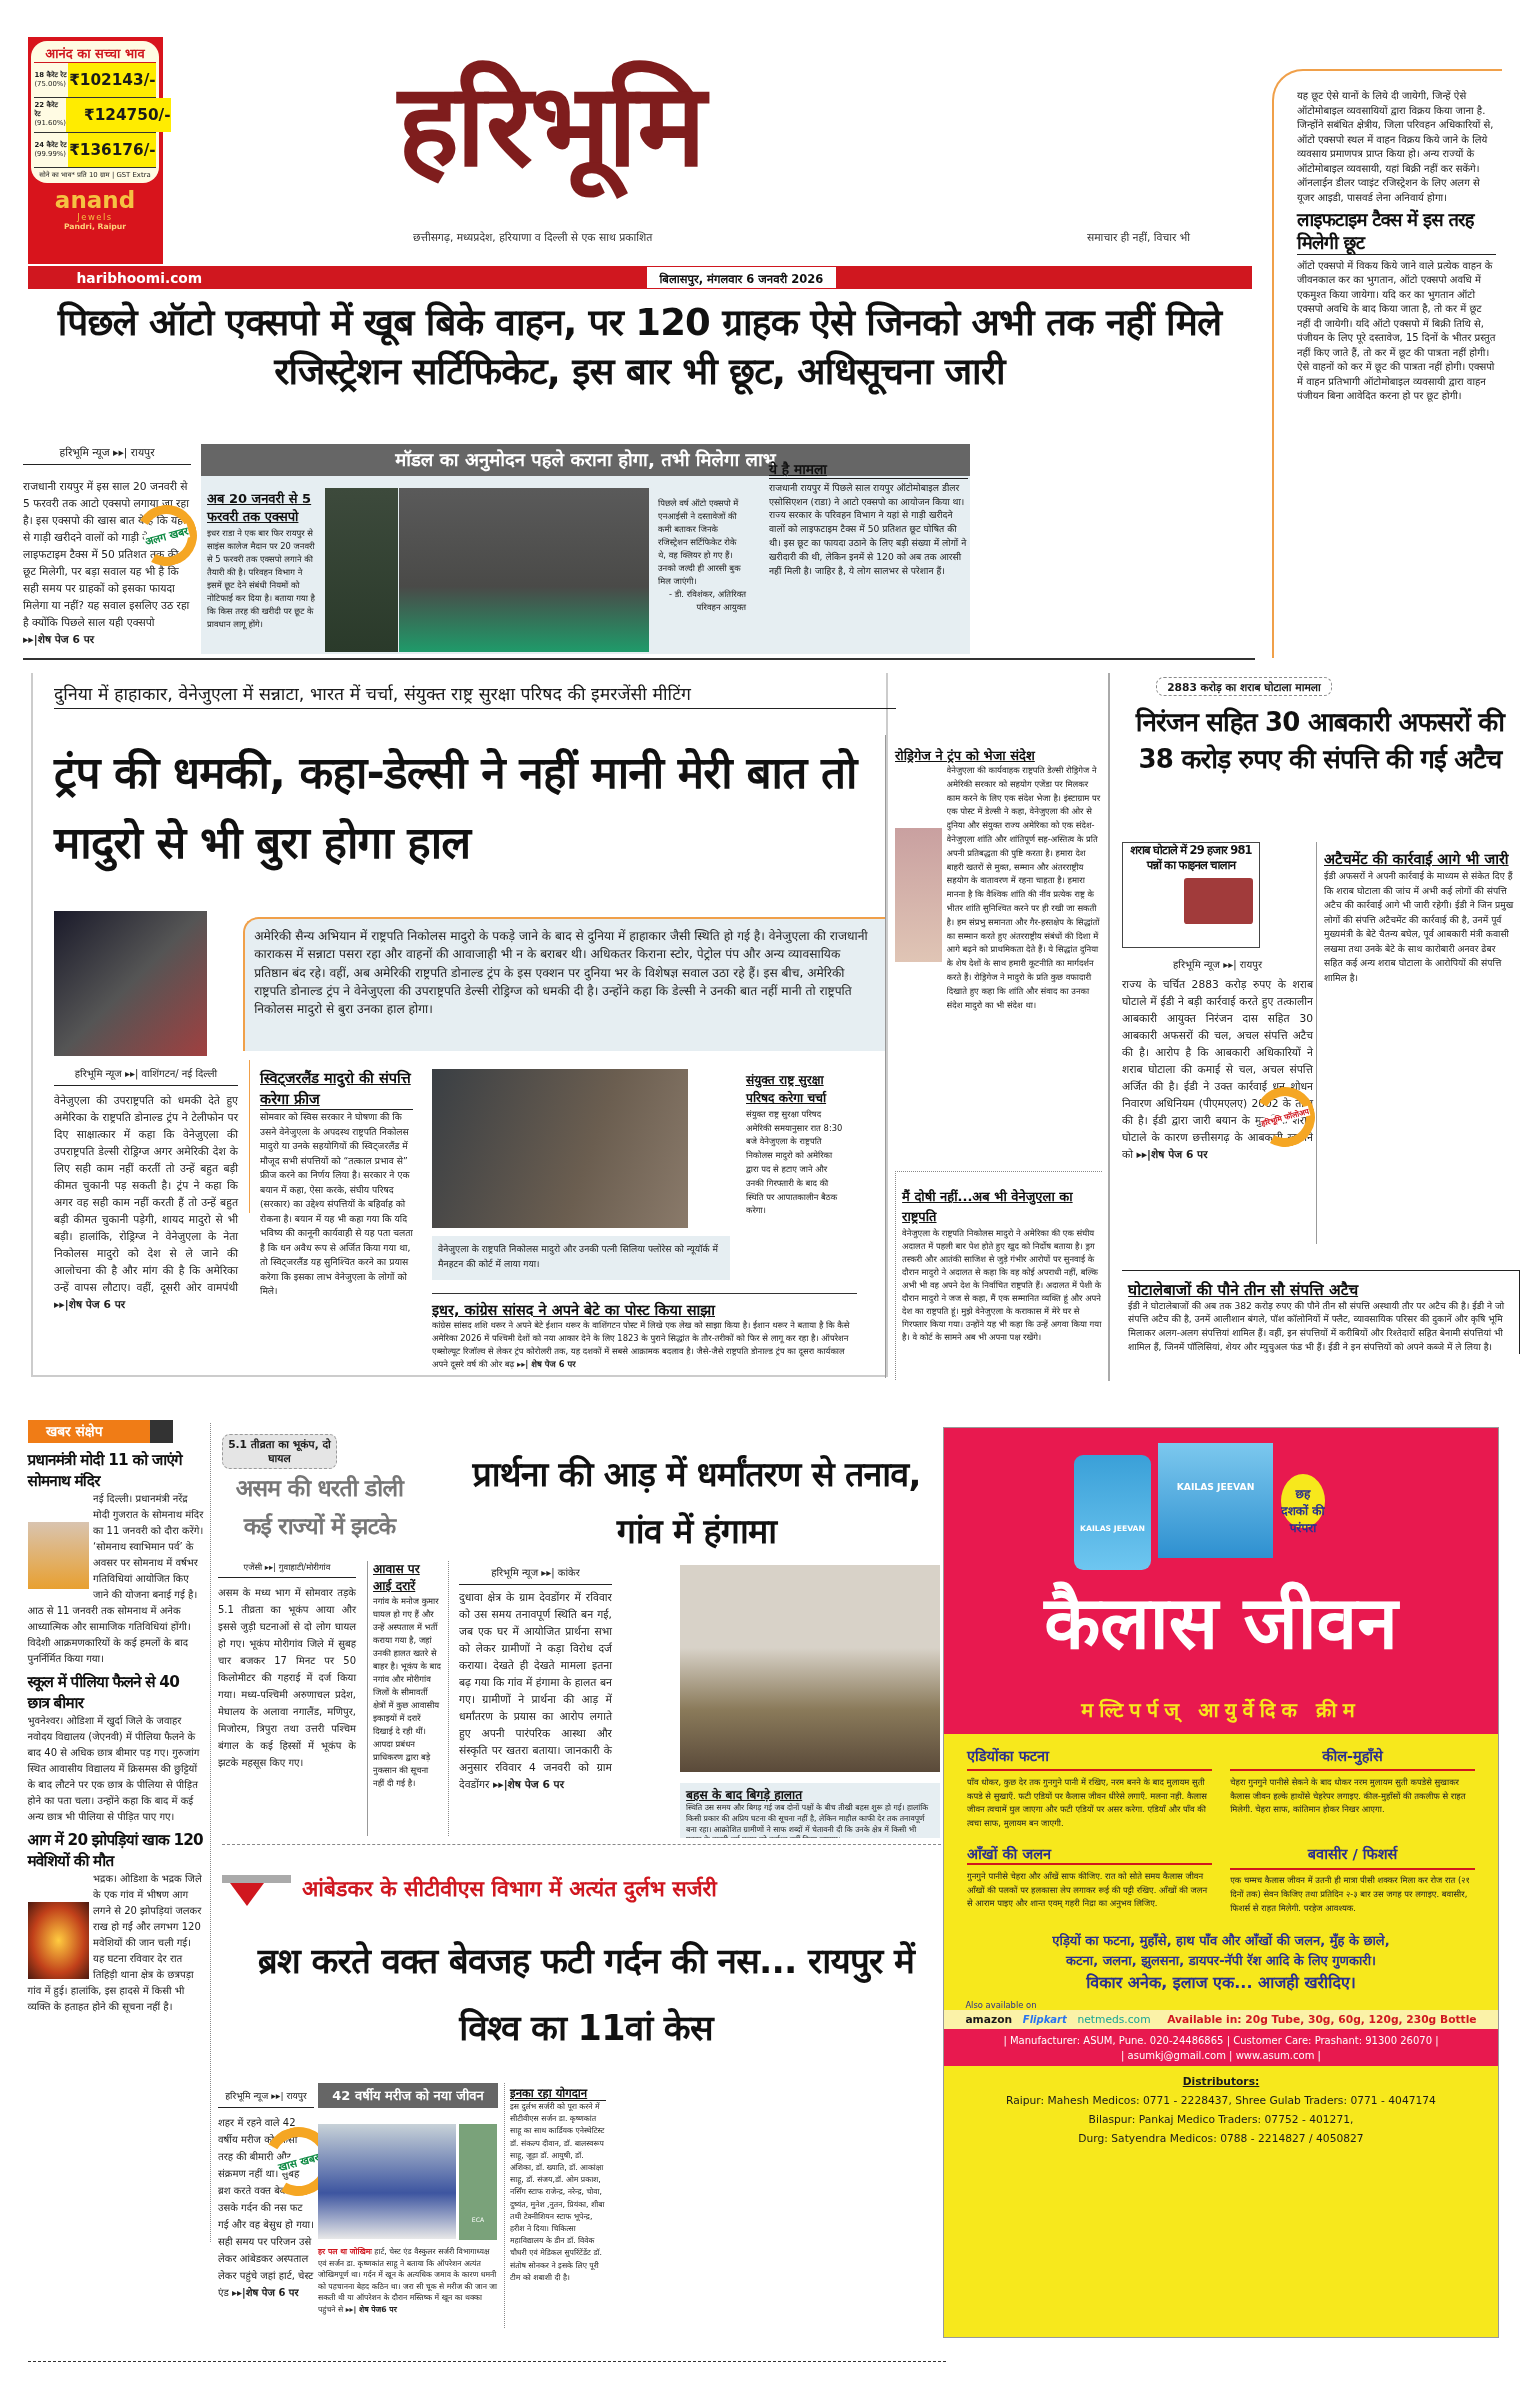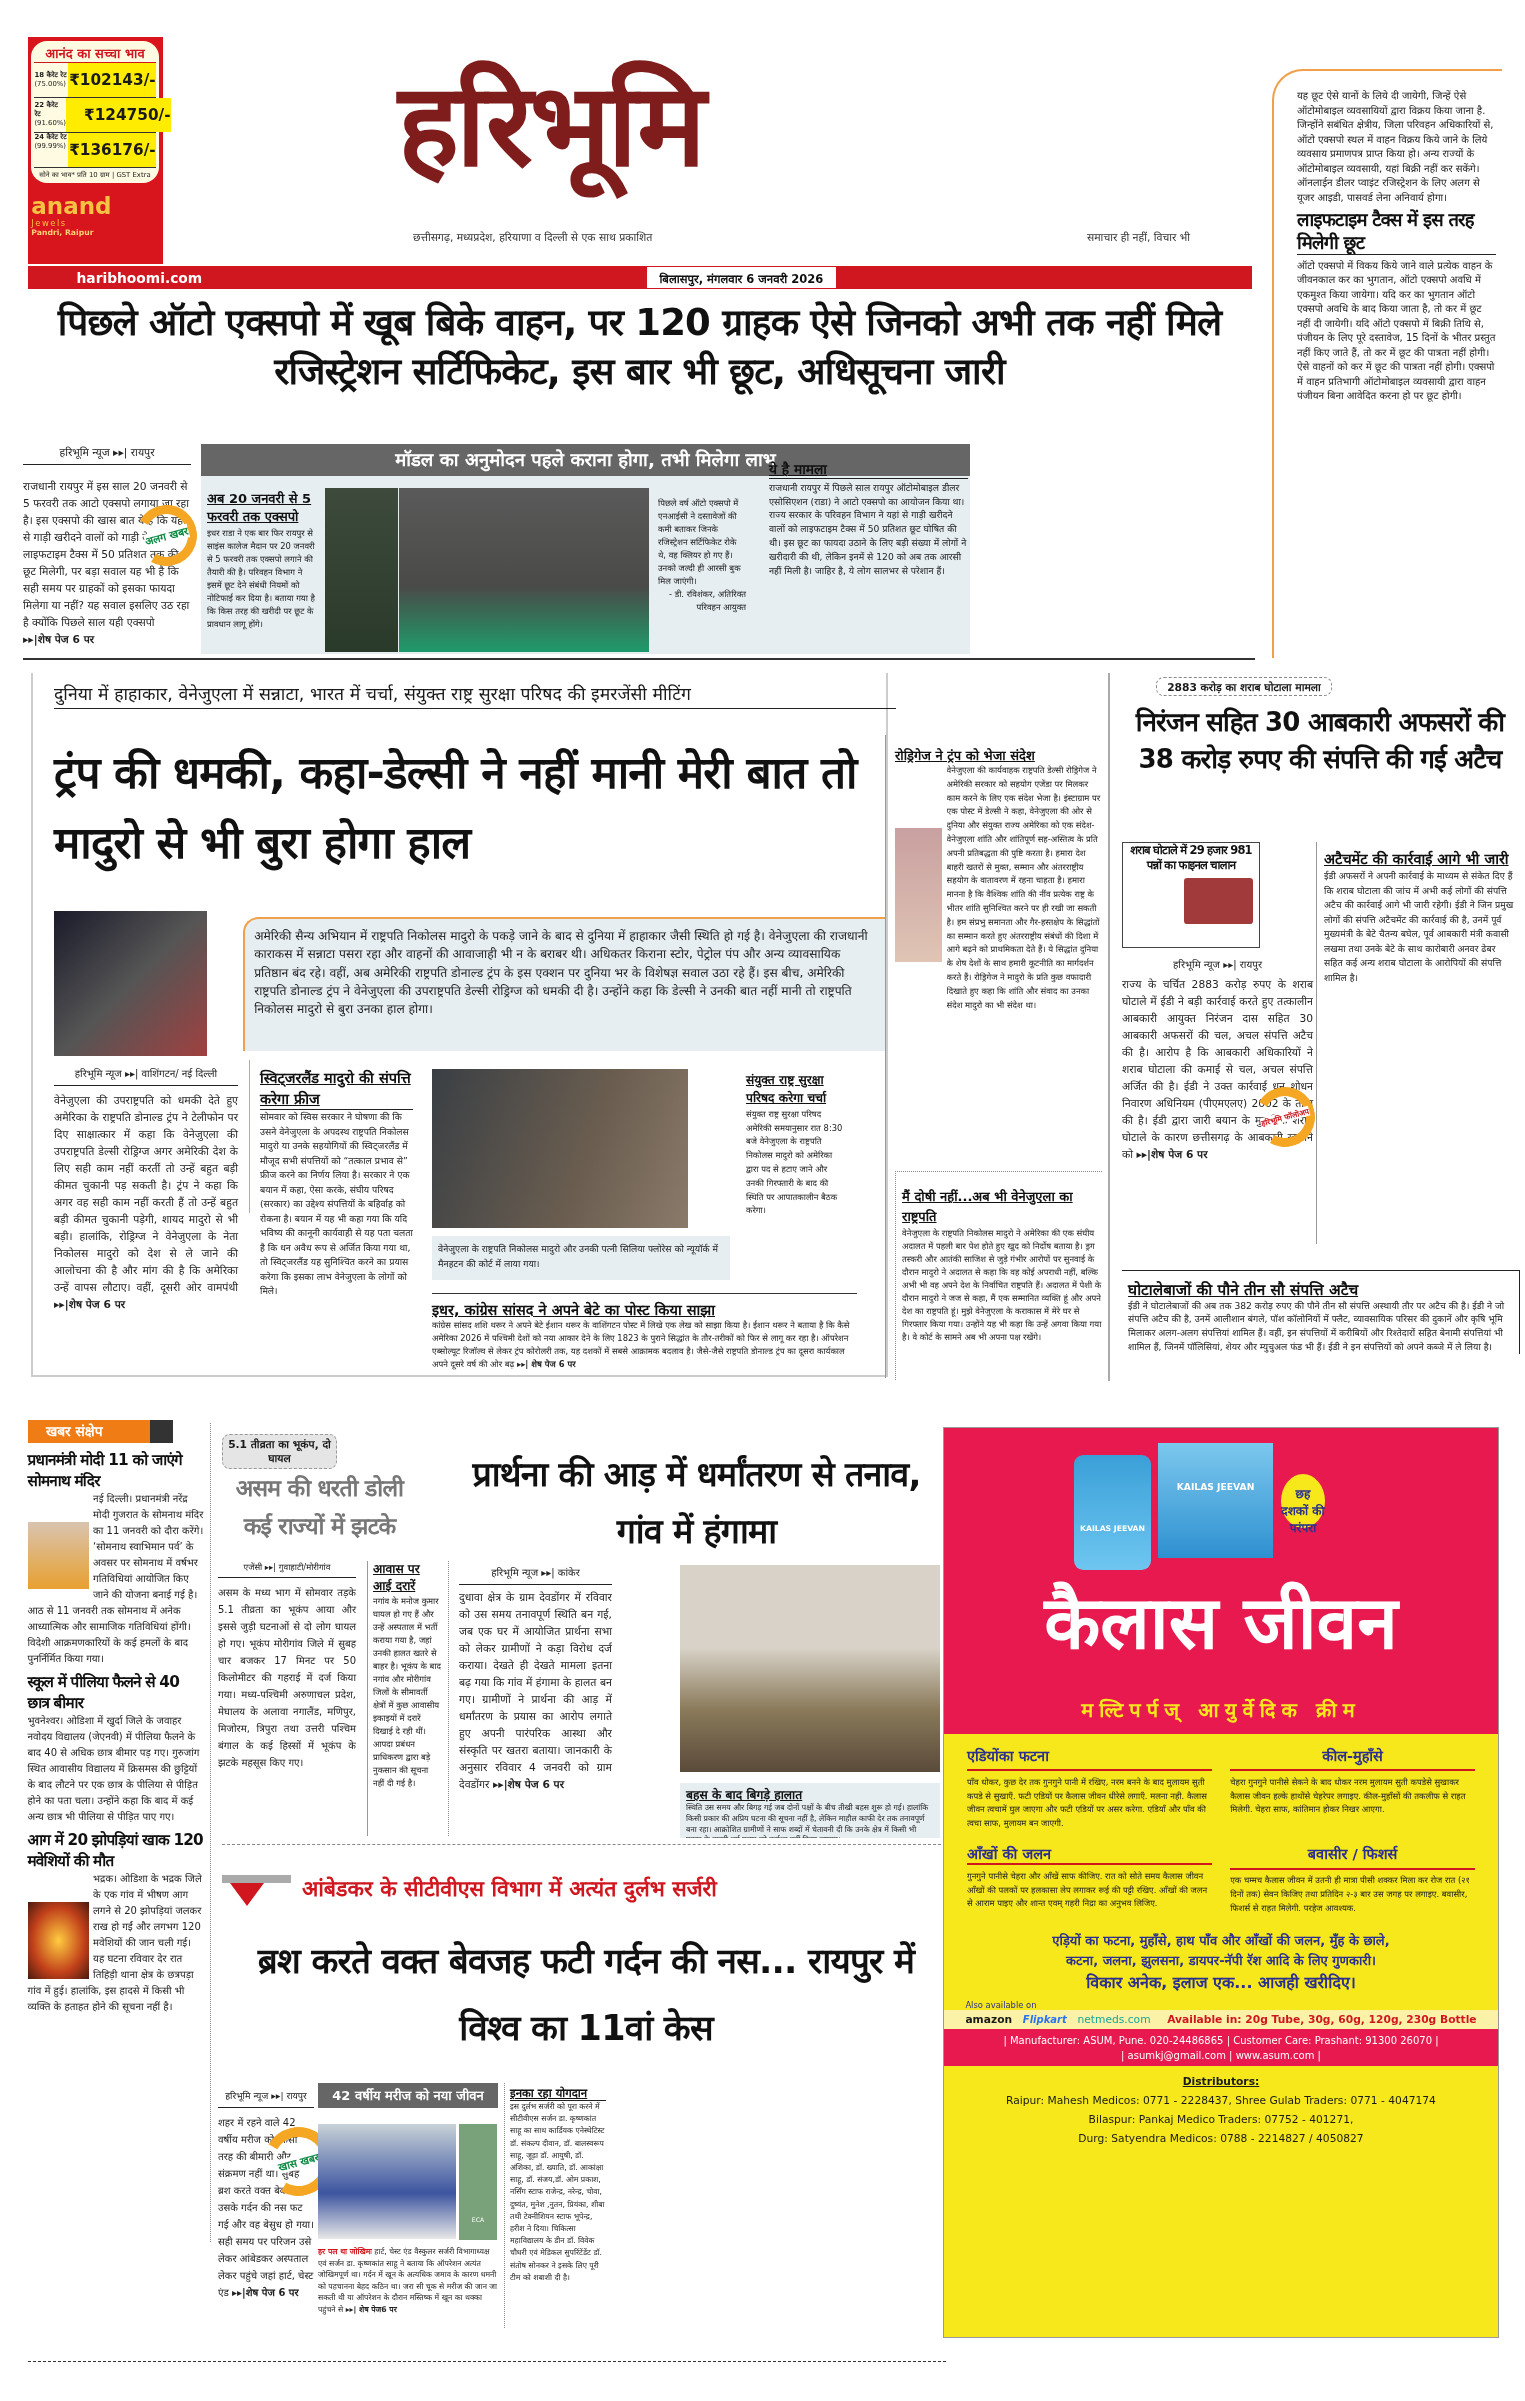--- a/index.html
+++ b/index.html
@@ -23,27 +23,27 @@
   <div style="background:#fffbe3;border-radius:16px;padding:3.1px 3.1px 1.5px">
     <div style="color:#d0171f;font-weight:bold;font-size:13px;text-align:center;border-bottom:0.8px solid #d0171f">आनंद का सच्चा भाव</div>
     <div style="display:flex;border-bottom:0.8px solid #333;height:35px;align-items:center">
       <div style="width:51px;font-size:6.9px;font-weight:bold;line-height:9.2px"><span>18 कैरेट रेट</span><br><span style="font-weight:normal">(75.00%)</span></div>
       <div style="background:#ffec00;flex:1;height:100%;font-weight:bold;font-size:15.3px;display:flex;align-items:center;padding-left:1.5px">₹102143/-</div>
     </div>
     <div style="display:flex;border-bottom:0.8px solid #333;height:35px;align-items:center">
       <div style="width:51px;font-size:6.9px;font-weight:bold;line-height:9.2px"><span>22 कैरेट रेट</span><br><span style="font-weight:normal">(91.60%)</span></div>
       <div style="background:#ffec00;flex:1;height:100%;font-weight:bold;font-size:15.3px;display:flex;align-items:center;padding-left:18px">₹124750/-</div>
     </div>
-    <div style="display:flex;border-bottom:0.8px solid #333;height:35px;align-items:flex-start">
+    <div style="display:flex;border-bottom:0.8px solid #333;height:35px;align-items:center">
       <div style="width:51px;font-size:6.9px;font-weight:bold;line-height:9.2px"><span>24 कैरेट रेट</span><br><span style="font-weight:normal">(99.99%)</span></div>
       <div style="background:#ffec00;flex:1;height:100%;font-weight:bold;font-size:15.3px;display:flex;align-items:center;padding-left:1.5px">₹136176/-</div>
     </div>
     <div style="font-size:6.9px;text-align:center;padding:2.3px 0">सोने का भाव* प्रति 10 ग्राम | GST Extra</div>
   </div>
-  <div style="color:#f5c242;margin-top:12px">
+  <div style="text-align:center;color:#f5c242;margin-top:6px">
     <div style="font-size:23px;line-height:23px;font-weight:bold">anand</div>
     <div style="font-size:8.4px;letter-spacing:1.5px">Jewels</div>
     <div style="font-size:7.7px;font-weight:bold;color:#ffd27a">Pandri, Raipur</div>
   </div>
 </div>
 
 <div class="abs" style="left:398px;top:64px;font-size:115px;line-height:122px;font-weight:bold;color:#7f1d1d;letter-spacing:-3.1px">हरिभूमि</div>
 <div class="abs" style="left:413px;top:230px;font-size:10.7px;color:#333">छत्तीसगढ़, मध्यप्रदेश, हरियाणा व दिल्ली से एक साथ प्रकाशित</div>
 <div class="abs" style="left:1087px;top:230px;font-size:10.7px;color:#333">समाचार ही नहीं, विचार भी</div>
 

